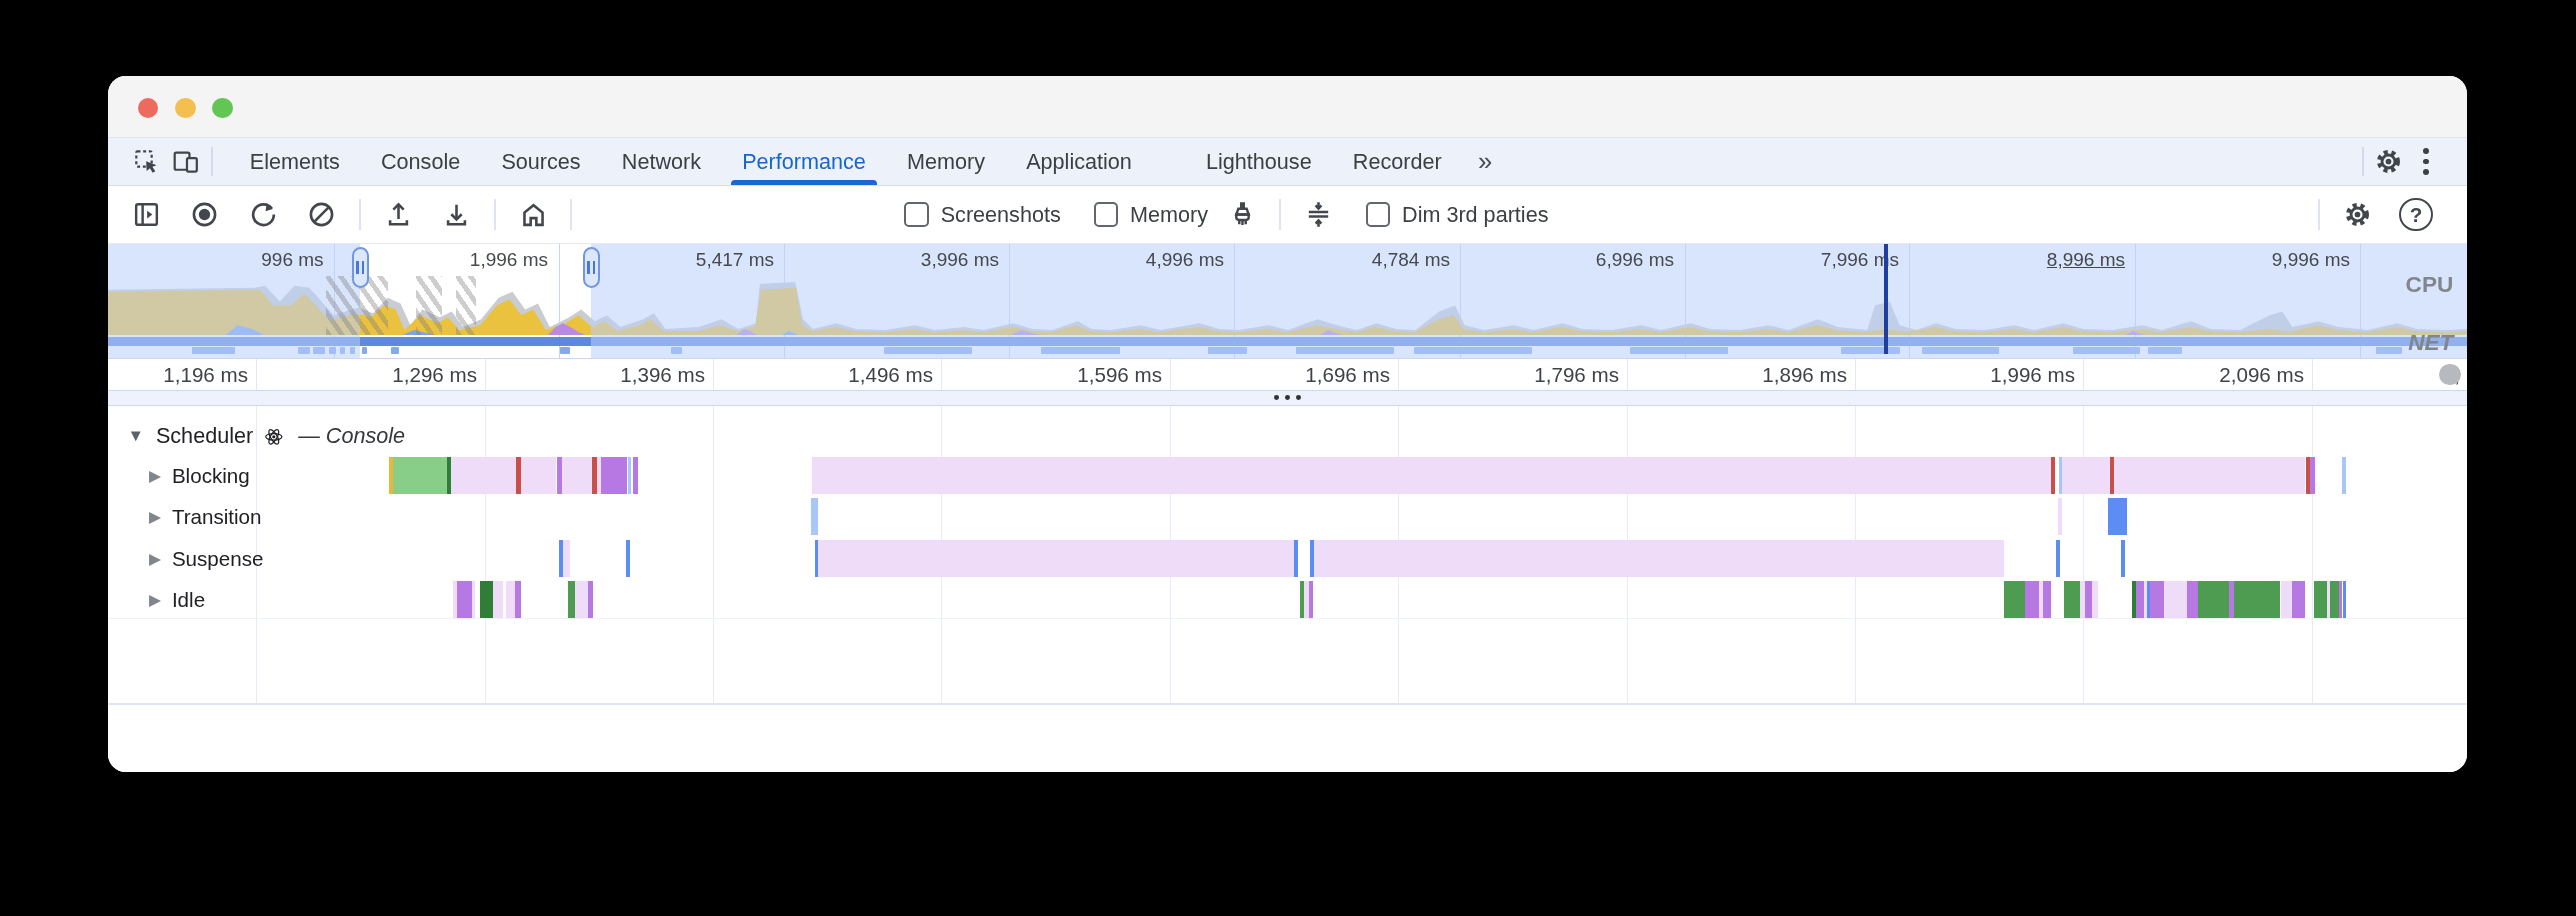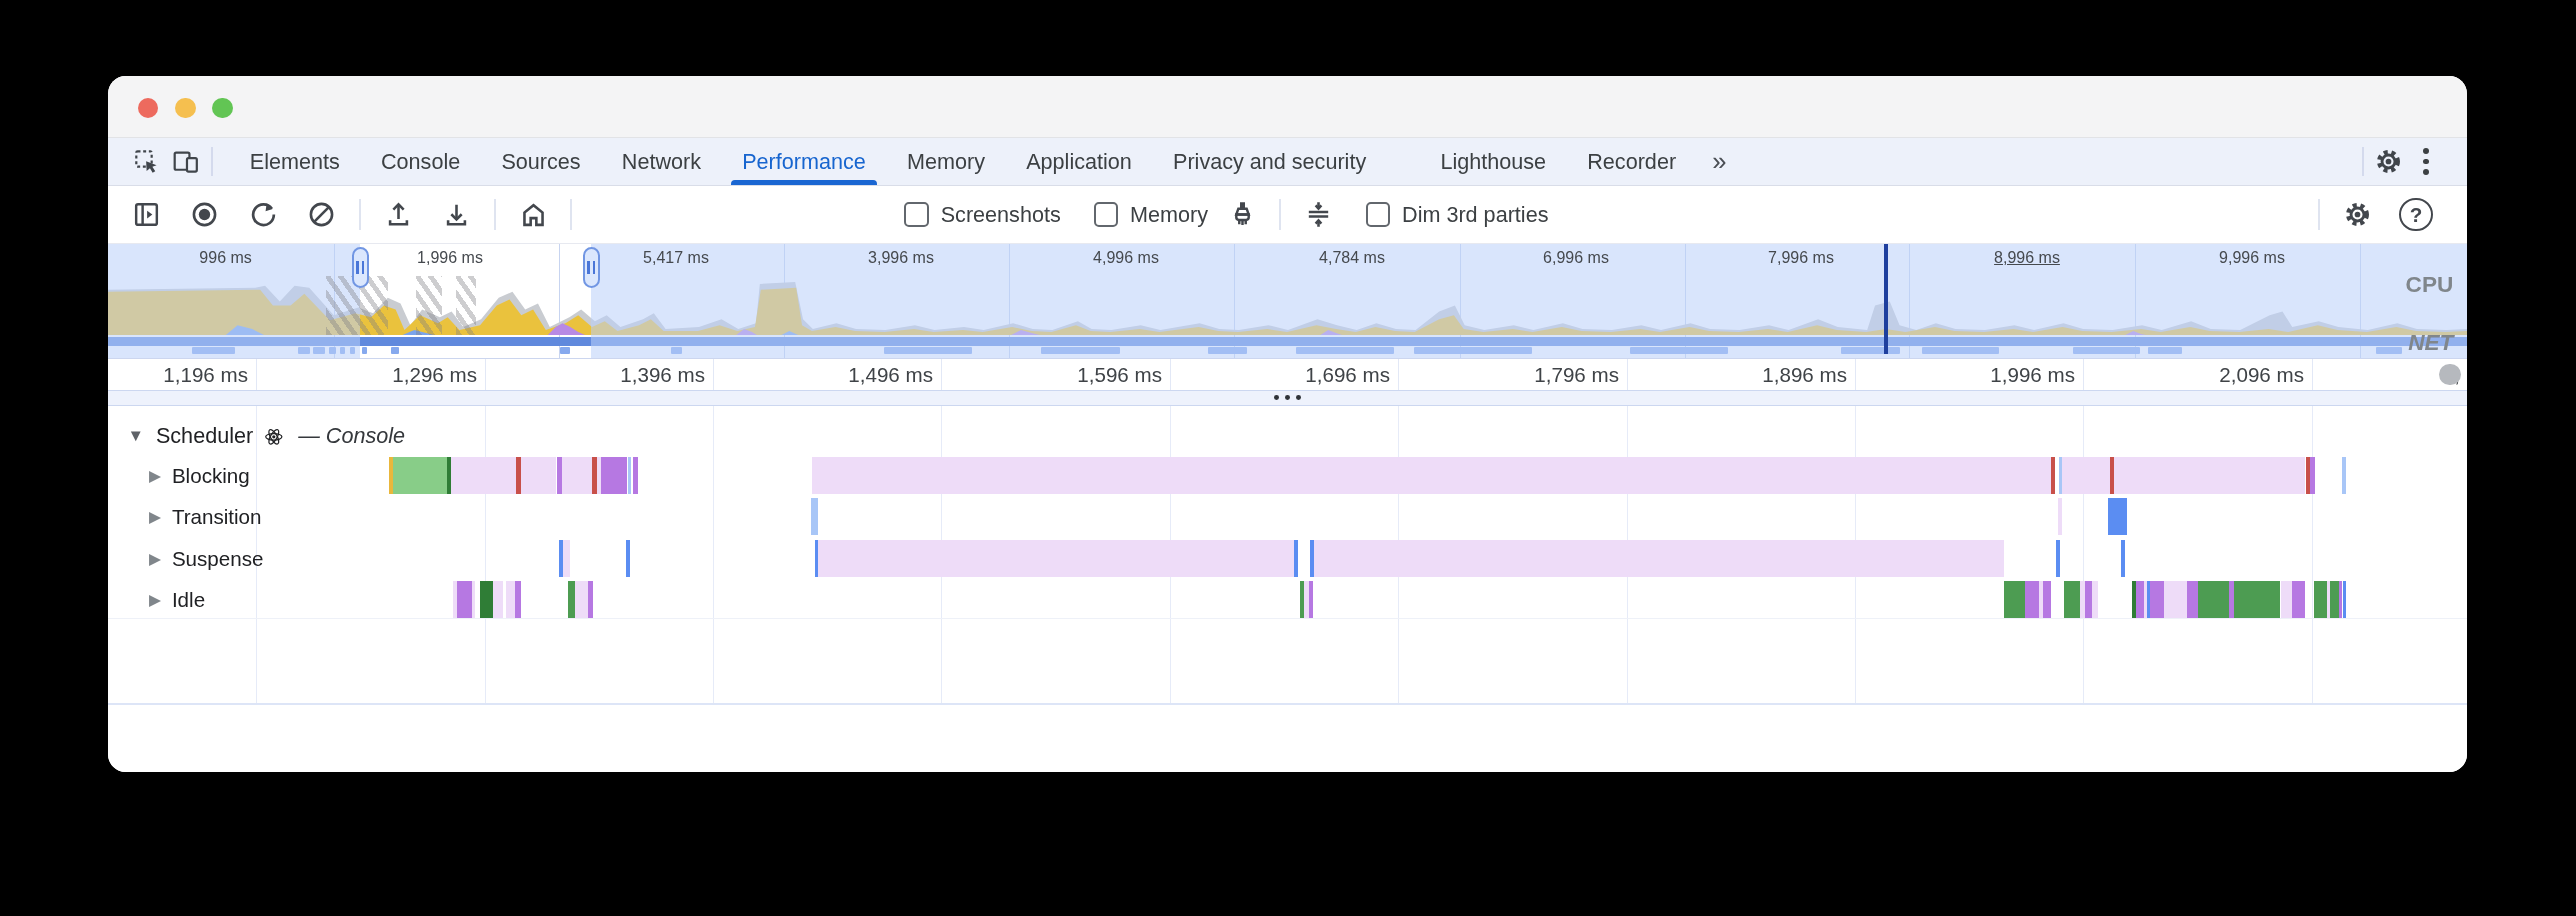--- a/index.html
+++ b/index.html
@@ -26,21 +26,21 @@
   .tool-btn{width:37px;height:37px;display:flex;align-items:center;justify-content:center;color:#43474d;flex:0 0 auto;margin:0 10.8px;}
   .tool-div{width:2px;height:31px;background:#dfe4f0;flex:0 0 auto;margin:0 7.9px;}
   .chk-group{display:flex;align-items:center;flex:0 0 auto;}
   .checkbox{width:20.6px;height:20.6px;border:2.5px solid #62676d;border-radius:4.9px;background:#fff;flex:0 0 auto;}
   .chk-label{font-size:21.6px;color:#3c4043;margin-left:11.8px;white-space:nowrap;}
   #toolbar-right{margin-left:auto;display:flex;align-items:center;padding-right:21.6px;}
   .help-circle{width:29.5px;height:29.5px;border:2.5px solid #43474d;border-radius:50%;display:flex;align-items:center;justify-content:center;font-size:20.6px;font-weight:bold;color:#43474d;}
   
   #overview{position:absolute;left:0;top:168px;width:100%;height:115px;background:#fff;border-bottom:1px solid #ccd6ef;box-sizing:border-box;overflow:hidden;}
   .ov-grid{position:absolute;top:0;bottom:0;width:1px;background:#c7d4f0;}
-  .ov-label{position:absolute;top:4.9px;width:196px;text-align:center;font-size:16px;color:#45494e;}
+  .ov-label{position:absolute;top:4.9px;width:196px;text-align:right;font-size:19px;color:#45494e;}
   #cpu-svg{position:absolute;left:0;top:32px;}
   .net-band{position:absolute;left:0;top:93px;height:8.8px;width:100%;background:#6089dd;}
   .net-bar{position:absolute;top:103px;height:6.9px;background:#86a9ee;border-radius:1px;}
   .dim{position:absolute;top:0;height:115px;background:rgba(186,208,250,0.55);}
   .hatch{position:absolute;top:32px;height:59px;background:repeating-linear-gradient(55deg,rgba(125,125,130,.38) 0 4.9px,rgba(255,255,255,0) 4.9px 10.8px);}
   .sel-handle{position:absolute;top:2.9px;width:16.7px;height:41px;background:#dbe7fd;border:2.5px solid #7196e3;border-radius:8.8px;box-sizing:border-box;display:flex;align-items:center;justify-content:center;gap:2.9px;}
   .sel-handle i{width:2.5px;height:13.7px;background:#4a76d8;}
   #playhead{position:absolute;top:0;height:110px;width:3.9px;background:#1e3f9e;}
   .ov-corner{position:absolute;right:13.7px;font-size:22.6px;font-weight:bold;color:#80868b;}
   
@@ -108,23 +108,20 @@
           </div>
           <div class="tab active">
             <span>Performance</span>
             <div class="underline" style="background: rgb(26, 102, 210);"></div>
           </div>
           <div class="tab">
             <span>Memory</span>
           </div>
           <div class="tab">
             <span>Application</span>
-          </div>
-          <div class="tab">
-            <span>Privacy and security</span>
           </div>
           <div class="tab gap">
             <span>Lighthouse</span>
           </div>
           <div class="tab">
             <span>Recorder</span>
           </div>
         </div>
       <span class="more-tabs">»</span>
       <div id="tabbar-right">

